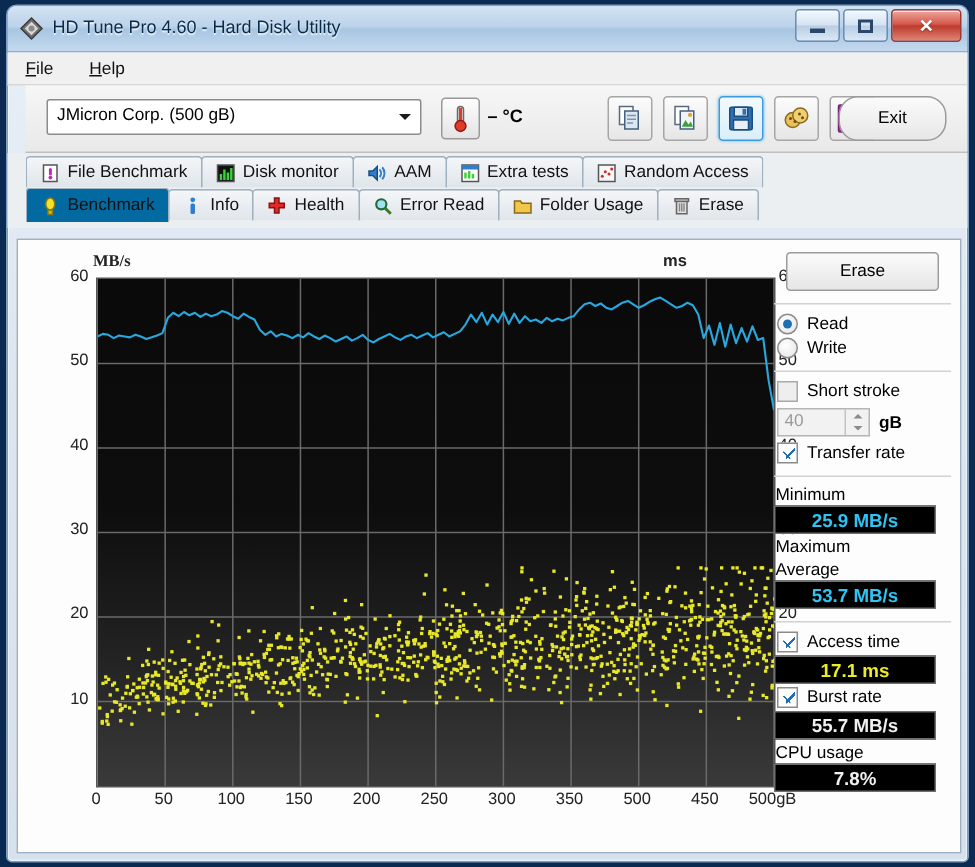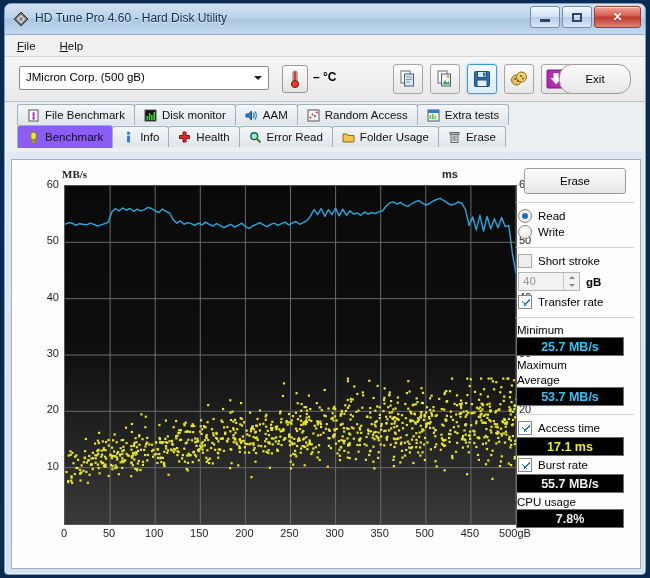--- a/index.html
+++ b/index.html
@@ -54,20 +54,21 @@
     height:21px;background:#f0f0f0;border-bottom:1px solid #d7d7d7;
     display:flex;align-items:center;padding-left:8px;gap:16px;
   }
   .menu-item{font-size:11.5px;color:#111;padding:2px 4px;}
   .menu-item u{text-decoration:underline;}
   
   .toolbar{
     position:relative;height:44px;
     background:linear-gradient(to bottom,#f6f6f6,#e9e9e9);
     border-bottom:1px solid #bfbfbf;
+    margin-left:12px;
   }
   .drive-select{
     position:absolute;left:14px;top:9px;width:250px;height:24px;
     background:#fff;border:1px solid #8c8c8c;border-radius:2px;
     box-sizing:border-box;
   }
   .drive-select .val{
     position:absolute;left:6px;top:4px;font-size:11.5px;color:#000;
   }
   .drive-select .arrowbox{
@@ -107,21 +108,21 @@
   .tabrow.r2{top:24px;}
   .tab{
     height:21px;display:flex;align-items:center;gap:5px;
     padding:0 9px;
     border:1px solid #9fb0c0;border-bottom:none;border-radius:3px 3px 0 0;
     background:linear-gradient(to bottom,#f4f6f8,#dfe5ea);
     font-size:11.5px;color:#111;margin-right:-1px;
     box-sizing:border-box;
   }
   .tab.active{
-    background:#8b5cf6;border-color:#9fb0c0;height:23px;margin-top:-1px;
+    background:#0369a1;border-color:#9fb0c0;height:23px;margin-top:-1px;
     position:relative;z-index:5;
   }
   .tab-ico{width:13px;height:13px;display:block;}
   
   .content{
     position:absolute;left:6px;top:155px;width:630px;height:410px;
     background:#fdfdfd;border:1px solid #9fb0c0;box-sizing:border-box;
   }
   
   .chartwrap{position:absolute;left:20px;top:8px;width:470px;height:390px;}
@@ -316,42 +317,42 @@
               <polygon points="1,5 3.5,5 6.5,2 6.5,11 3.5,8 1,8" fill="#2f7fd0" stroke="#1a4e80"></polygon>
               <path d="M8,4 A3.6,3.6 0 0 1 8,9" stroke="#2f7fd0" stroke-width="1.3" fill="none"></path>
               <path d="M9.8,2.5 A6,6 0 0 1 9.8,10.5" stroke="#2f7fd0" stroke-width="1.3" fill="none"></path>
             </svg>
         </span>
         <span>AAM</span>
       </div>
       <div class="tab">
         <span class="tab-ico">
           <svg width="13" height="13" viewBox="0 0 13 13">
+              <rect x="1" y="1" width="11" height="11" fill="#fff" stroke="#555"></rect>
+              <rect x="1" y="1" width="11" height="3" fill="#2f7fd0"></rect>
+              <rect x="2.5" y="6" width="1.6" height="4" fill="#3ad13a"></rect>
+              <rect x="5" y="5" width="1.6" height="5" fill="#3ad13a"></rect>
+              <rect x="7.5" y="7" width="1.6" height="3" fill="#3ad13a"></rect>
+            </svg>
+        </span>
+        <span>Extra tests</span>
+      </div>
+      <div class="tab">
+        <span class="tab-ico">
+          <svg width="13" height="13" viewBox="0 0 13 13">
               <rect x="1" y="1" width="11" height="11" fill="#f7f7f7" stroke="#555"></rect>
               <g fill="#d02a2a">
                 <circle cx="3.5" cy="8.5" r="1"></circle>
                 <circle cx="5.5" cy="5.5" r="1"></circle>
                 <circle cx="8" cy="7" r="1"></circle>
                 <circle cx="9.8" cy="3.6" r="1"></circle>
               </g>
             </svg>
         </span>
         <span>Random Access</span>
-      </div>
-      <div class="tab">
-        <span class="tab-ico">
-          <svg width="13" height="13" viewBox="0 0 13 13">
-              <rect x="1" y="1" width="11" height="11" fill="#fff" stroke="#555"></rect>
-              <rect x="1" y="1" width="11" height="3" fill="#2f7fd0"></rect>
-              <rect x="2.5" y="6" width="1.6" height="4" fill="#3ad13a"></rect>
-              <rect x="5" y="5" width="1.6" height="5" fill="#3ad13a"></rect>
-              <rect x="7.5" y="7" width="1.6" height="3" fill="#3ad13a"></rect>
-            </svg>
-        </span>
-        <span>Extra tests</span>
       </div>
     </div>
 
     <div class="tabrow r2">
       <div class="tab active">
         <span class="tab-ico">
           <svg width="13" height="13" viewBox="0 0 13 13">
               <ellipse cx="6.5" cy="5" rx="3" ry="4" fill="#f2e22a" stroke="#8a7a10"></ellipse>
               <rect x="5" y="9" width="3" height="3" fill="#c8c000" stroke="#8a7a10"></rect>
             </svg>
@@ -1658,21 +1659,21 @@
 
       <div class="row">
         <span class="cb on"></span>
         <span>Transfer rate</span>
       </div>
 
       <div class="hr"></div>
 
       <div class="stat-label">Minimum</div>
       <div class="stat-val">
-        <span class="v-cyan">25.7 MB/s</span>
+        <span class="v-cyan">25.9 MB/s</span>
       </div>
 
       <div class="stat-label">Maximum</div>
 
       <div class="stat-label">Average</div>
       <div class="stat-val">
         <span class="v-cyan">53.7 MB/s</span>
       </div>
 
       <div class="hr"></div>

